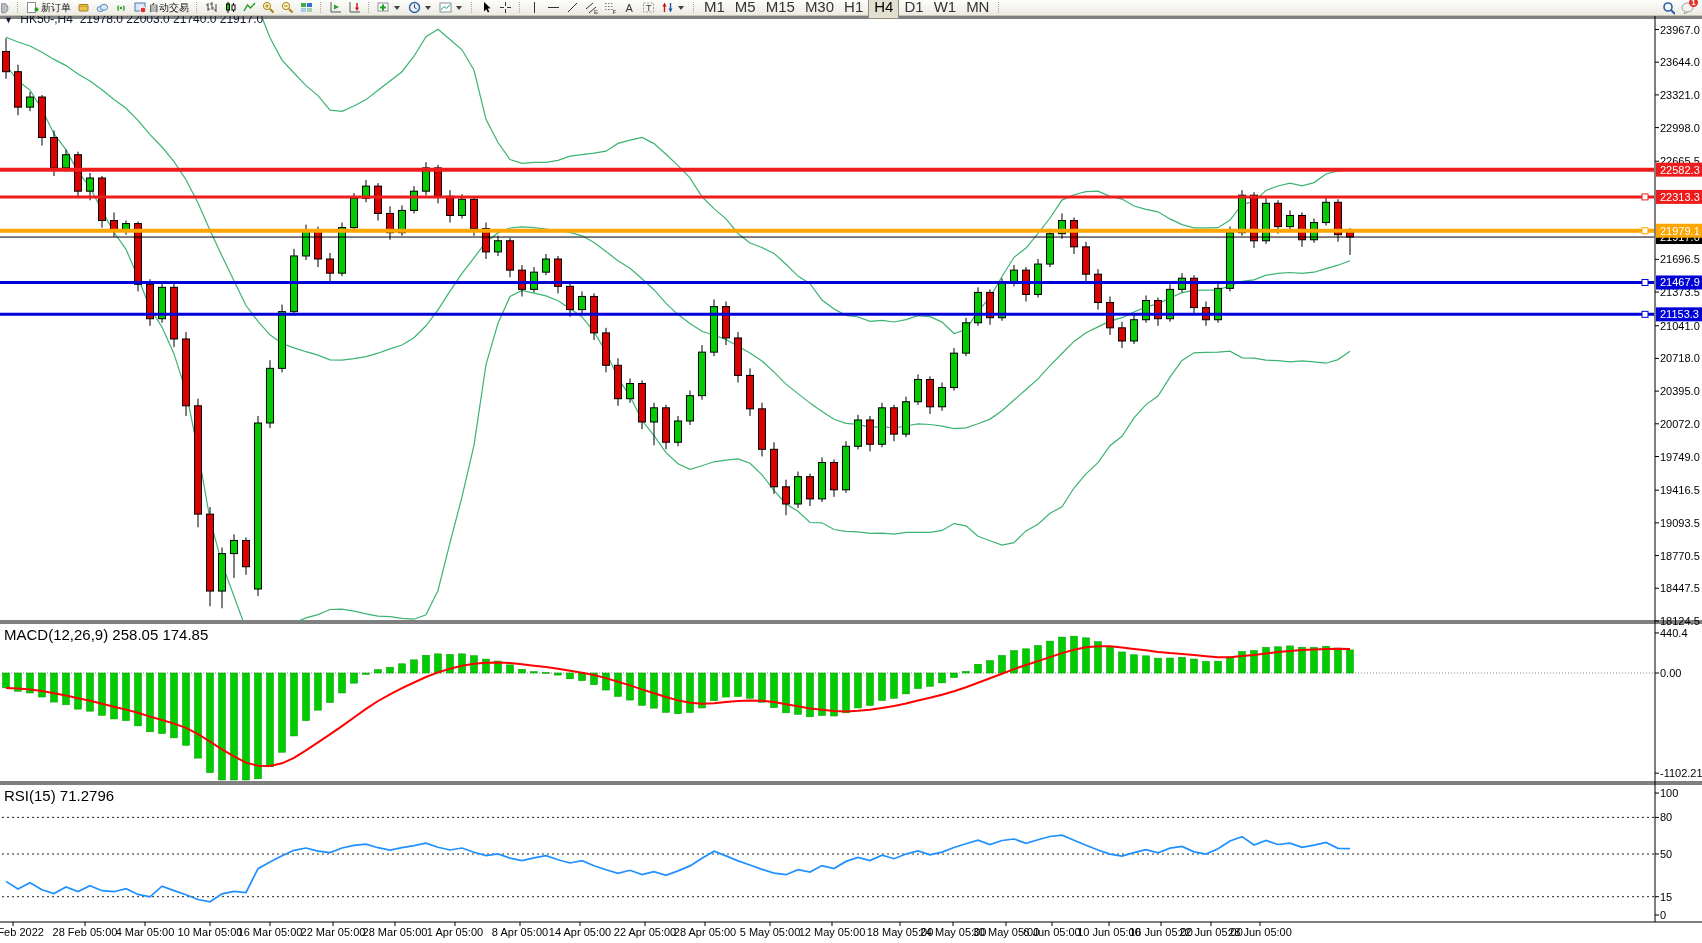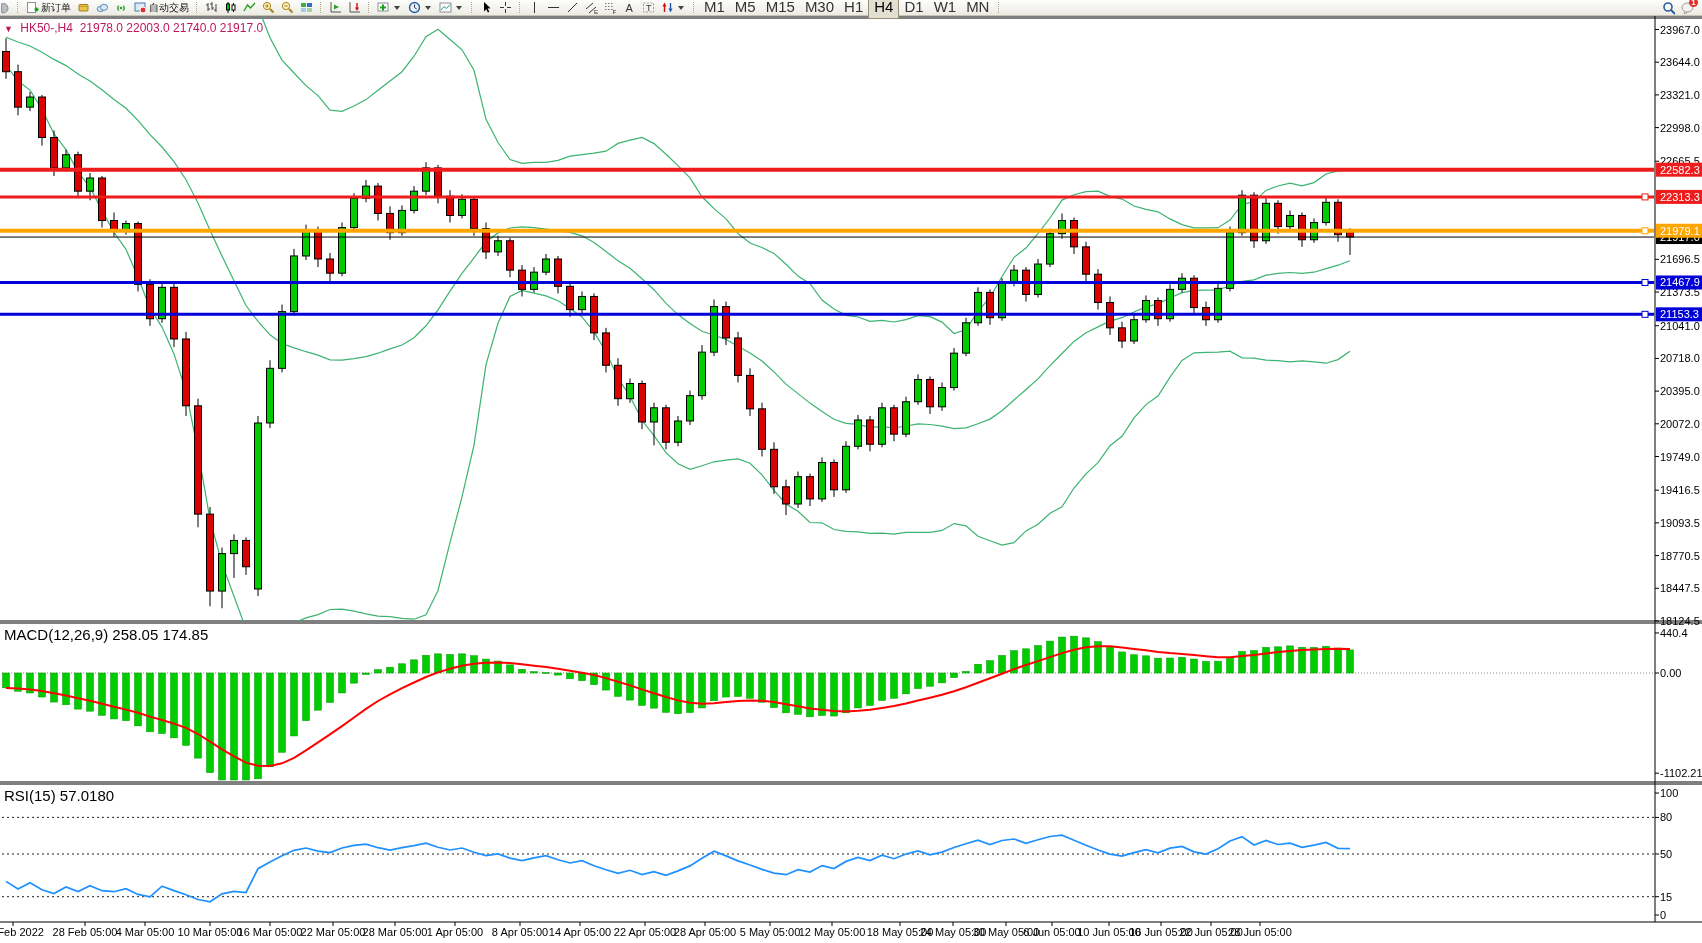--- a/index.html
+++ b/index.html
@@ -14,21 +14,21 @@
   .tb-ico svg{display:block}
   .tb-sep{display:inline-block;width:1px;height:11px;border-left:1px dotted #a9a695;margin:0 4px}
   .caret{display:inline-block;width:0;height:0;border-left:3px solid transparent;border-right:3px solid transparent;
     border-top:4px solid #444;margin:0 2px}
   .tf-btn{display:inline-block;padding:4px 5px;height:13px;line-height:13px;color:#333;font-size:15px}
   .tf-btn.active{background:#e2ded0;border:1px solid #918e7c;line-height:11px;color:#000}
   .tb-right{margin-left:auto;display:flex;align-items:center;gap:6px;padding-right:8px}
   .badge{position:absolute;top:-3px;right:-4px;background:#e23028;color:#fff;border-radius:50%;
     width:9px;height:9px;font-size:8px;line-height:9px;text-align:center;font-weight:bold}
   
-  .chart-title{position:absolute;top:21px;left:4px;font-size:12px;color:#be185d;z-index:20}
+  .chart-title{position:absolute;top:12px;left:4px;font-size:12px;color:#0f172a;z-index:20}
   .chart-title .dd{font-size:9px;margin-right:4px}
   .pane-label{position:absolute;left:4px;font-size:15px;color:#000;z-index:20}
   #macd-label{top:626px}
   #rsi-label{top:787px}
   svg text{font-family:"Liberation Sans",sans-serif}
 </style>
 </head>
 <body>
 
 <div id="app">
@@ -290,21 +290,21 @@
       </span>
     </span>
   </div>
 
   <div class="chart-title">
     <span class="dd">▼</span>
     <span>HK50-,H4</span>&nbsp;
     <span>21978.0 22003.0 21740.0 21917.0</span>
   </div>
   <div class="pane-label" id="macd-label">MACD(12,26,9) 258.05 174.85</div>
-  <div class="pane-label" id="rsi-label">RSI(15) 57.0180</div>
+  <div class="pane-label" id="rsi-label">RSI(15) 71.2796</div>
 
   <svg id="chart-svg" width="1702" height="943" viewBox="0 0 1702 943" style="position:absolute;top:0;left:0">
       <defs>
         <clipPath id="mainClip">
           <rect x="2" y="18" width="1653" height="603"></rect>
         </clipPath>
         <clipPath id="macdClip">
           <rect x="2" y="623" width="1653" height="159"></rect>
         </clipPath>
       </defs>

